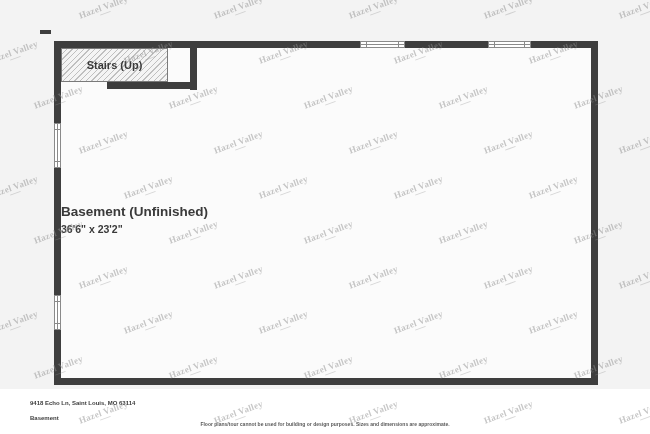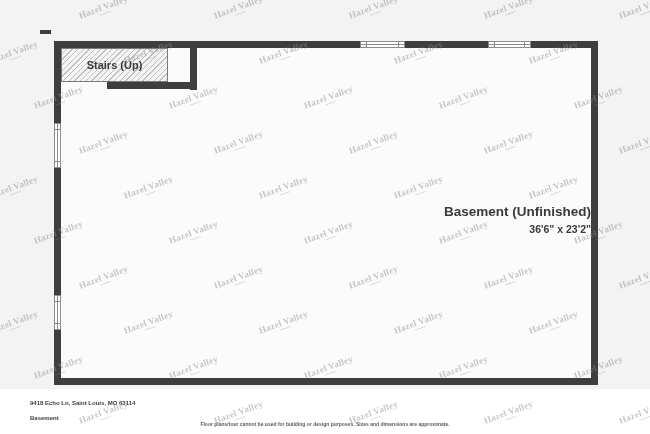--- a/index.html
+++ b/index.html
@@ -59,22 +59,22 @@
     background-image:linear-gradient(#8a8a8a,#8a8a8a),linear-gradient(#8a8a8a,#8a8a8a),linear-gradient(#8a8a8a,#8a8a8a);
     background-size:1px 100%,100% 1px,100% 1px;
     background-position:50% 0,0 5px,0 calc(100% - 5px);
   }
   #win-top-1{left:299px;top:-7px;width:45px;height:7px;}
   #win-top-2{left:427px;top:-7px;width:43px;height:7px;}
   #win-left-1{left:-7px;top:75px;width:7px;height:45px;}
   #win-left-2{left:-7px;top:247px;width:7px;height:35px;}
   
   .room-label{
-    position:absolute;left:0;right:0;top:155px;
-    text-align:right;color:var(--label-text,#3a3a3a);
+    position:absolute;left:0;right:8px;top:155px;
+    text-align:left;color:var(--label-text,#3a3a3a);
   }
   .room-name{font-size:13.5px;font-weight:700;line-height:17px;}
   .room-size{font-size:10.5px;font-weight:700;line-height:14px;margin-top:2px;}
   
   #stray-mark{position:absolute;left:40px;top:30px;width:11px;height:4px;background:var(--wall,#3e3e3e);z-index:11;}
   
   #footer{
     position:absolute;left:0;top:389px;width:650px;height:45px;
     background:var(--footer-bg,#ffffff);
     z-index:20;

